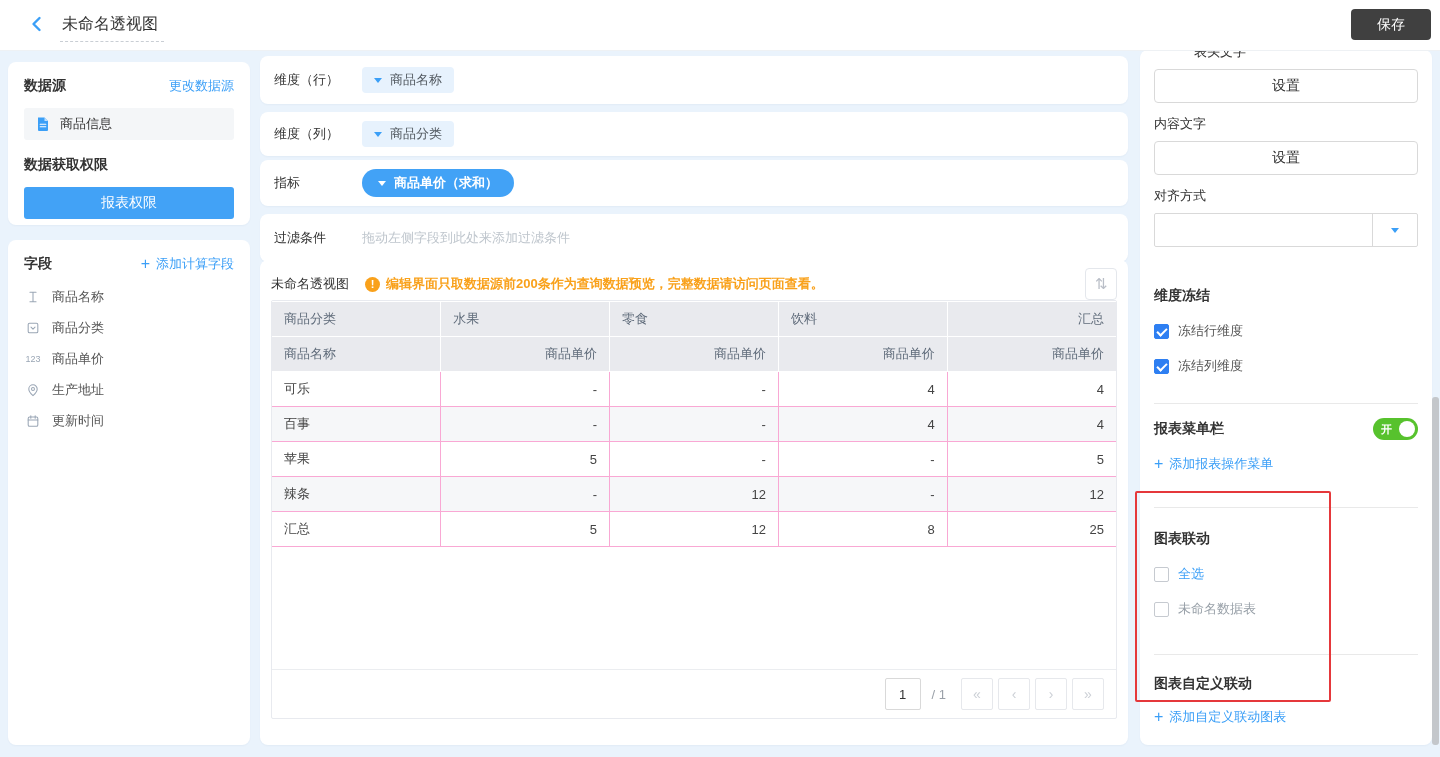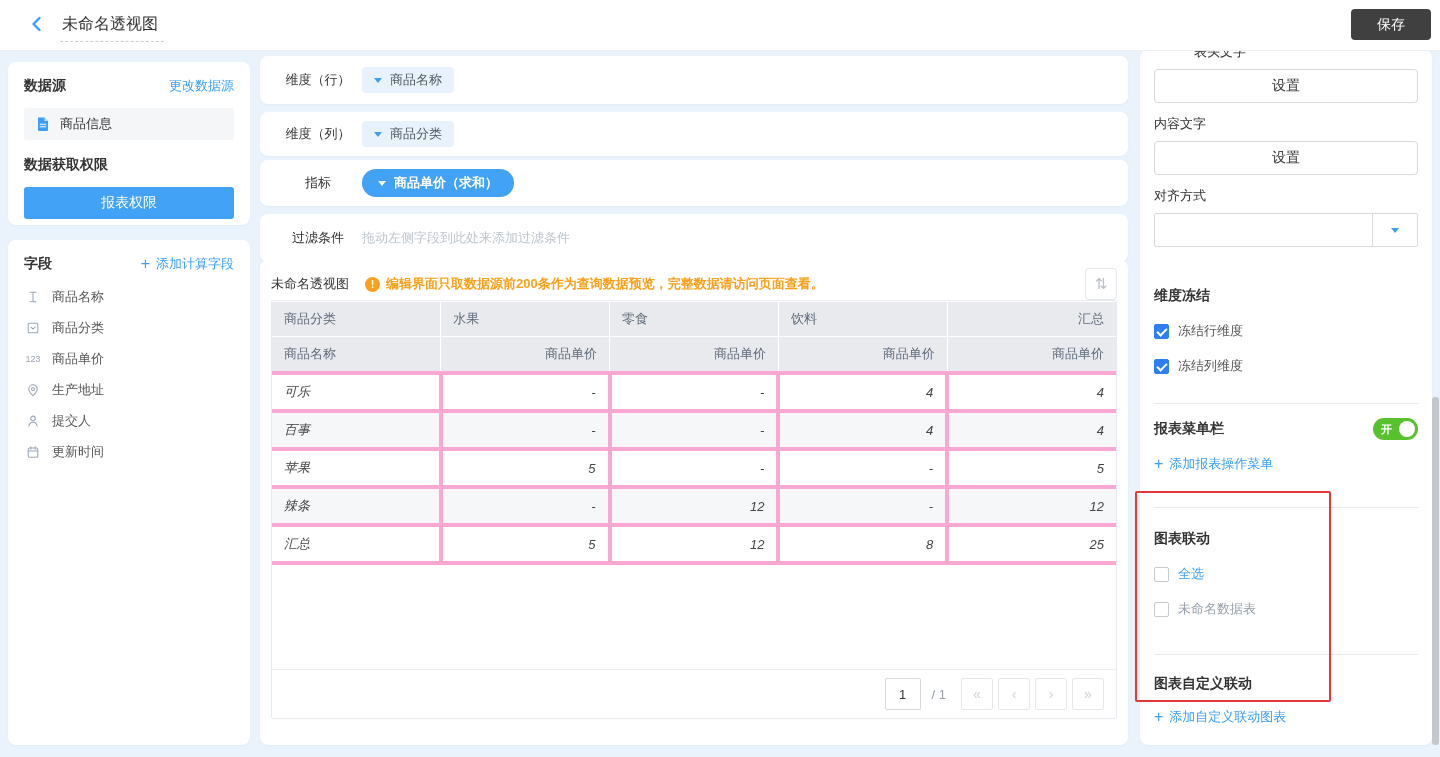--- a/index.html
+++ b/index.html
@@ -25,41 +25,41 @@
   .plus-icon{font-size:16px;line-height:1;font-weight:400;}
   .ds-item{margin-top:13px;height:32px;background:#f4f6f8;border-radius:3px;display:flex;align-items:center;gap:8px;padding:0 10px;cursor:pointer;}
   .perm-heading{margin-top:16px;}
   .perm-btn{margin-top:13px;width:100%;height:32px;background:#42a2f6;color:#fff;border:none;border-radius:3px;font-size:14px;cursor:pointer;font-family:inherit;}
   .field-list{margin-top:8px;}
   .field-item{display:flex;align-items:center;gap:10px;height:31px;color:#555;cursor:grab;}
   .f-icon{width:18px;display:flex;align-items:center;justify-content:center;color:#9aa6b5;flex:none;}
   .f-icon svg{stroke:#9aa6b5;fill:none;stroke-width:1.2;stroke-linecap:round;stroke-linejoin:round;}
   .num-ic{font-size:9px;color:#9aa6b5;letter-spacing:0;}
   
-  .cfg-row{position:absolute;left:260px;width:868px;background:#fff;border-radius:8px;display:flex;align-items:center;padding:0 14px;box-sizing:border-box;text-align:center;}
+  .cfg-row{position:absolute;left:260px;width:868px;background:#fff;border-radius:8px;display:flex;align-items:center;padding:0 14px;box-sizing:border-box;}
   #cfg1{top:56px;height:48px;} #cfg2{top:112px;height:44px;} #cfg3{top:160px;height:46px;} #cfg4{top:214px;height:48px;}
   .cfg-label{width:88px;flex:none;color:#333;}
   .chip{display:inline-flex;align-items:center;gap:8px;height:26px;padding:0 12px;background:#e7f2fd;border-radius:4px;color:#50575e;cursor:pointer;}
   .caret{width:0;height:0;border-left:4px solid transparent;border-right:4px solid transparent;border-top:5px solid #3b9ff7;}
   .chip.metric{background:#42a2f6;color:#fff;height:28px;border-radius:14px;font-weight:700;padding:0 16px;}
   .chip.metric .caret{border-top-color:#fff;}
   .placeholder{color:#bfc6cd;}
   
   #p-preview{left:260px;top:260px;width:868px;height:485px;padding:8px 11px 0;display:flex;flex-direction:column;}
   .pv-titlebar{height:32px;display:flex;align-items:center;gap:16px;position:relative;flex:none;}
   .pv-title{color:#333;}
   .warn{display:flex;align-items:center;gap:6px;color:#f9a11b;font-weight:700;}
   .warn-icon{width:15px;height:15px;border-radius:50%;background:#f9a11b;color:#fff;font-size:11px;font-weight:700;display:flex;align-items:center;justify-content:center;flex:none;}
   .sort-btn{margin-left:auto;width:30px;height:30px;border:1px solid #e4e7ec;border-radius:4px;background:#fff;color:#b9bec7;font-size:15px;display:flex;align-items:center;justify-content:center;cursor:pointer;}
   .table-box{height:417px;border:1px solid #e8eaef;border-radius:2px;display:flex;flex-direction:column;overflow:hidden;}
   .table-area{flex:1;overflow:hidden;}
   table.pivot{width:100%;border-collapse:collapse;table-layout:fixed;font-size:13px;}
   .pivot th,.pivot td{height:34px;padding:0 12px;font-weight:normal;overflow:hidden;white-space:nowrap;}
   .pivot thead th{background:#e9eaee;color:#5f6b7a;border:1px solid #fff;}
-  .pivot tbody td{color:#444;border:4px solid #f9a8d4;background:#fff;font-style:italic;}
+  .pivot tbody td{color:#444;border:1px solid #f9a8d4;background:#fff;}
   .pivot tbody tr:nth-child(even) td{background:#f6f7f9;}
   .pivot .l{text-align:left;} .pivot .r{text-align:right;}
   .pivot th:first-child,.pivot td:first-child{border-left:none;}
   .pivot th:last-child,.pivot td:last-child{border-right:none;}
   .pager{height:48px;border-top:1px solid #ebedf0;display:flex;align-items:center;justify-content:flex-end;padding-right:12px;gap:5px;flex:none;}
   .page-input{width:30px;height:28px;border:1px solid #d9d9d9;border-radius:2px;text-align:center;font-size:13px;color:#333;font-family:inherit;}
   .page-total{color:#9aa0a8;margin:0 10px 0 6px;}
   .pg-btn{width:30px;height:30px;border:1px solid #e6e8ec;border-radius:2px;background:#fff;color:#ccd0d6;font-size:14px;display:flex;align-items:center;justify-content:center;cursor:default;}
   
   #p-settings{left:1140px;top:50px;width:292px;height:695px;padding:0 14px;overflow:hidden;}
@@ -157,29 +157,20 @@
           <svg width="14" height="14" viewBox="0 0 16 16">
             <path d="M8 14.5S3.2 10.3 3.2 6.9a4.8 4.8 0 0 1 9.6 0c0 3.4-4.8 7.6-4.8 7.6z"></path>
             <circle cx="8" cy="6.9" r="1.7"></circle>
           </svg>
         </span>
       <span>生产地址</span>
     </div>
     <div class="field-item">
       <span class="f-icon">
           <svg width="14" height="14" viewBox="0 0 16 16">
-            <circle cx="8" cy="5" r="2.6"></circle>
-            <path d="M3.2 13.8c.6-2.9 2.5-4.3 4.8-4.3s4.2 1.4 4.8 4.3"></path>
-          </svg>
-        </span>
-      <span>提交人</span>
-    </div>
-    <div class="field-item">
-      <span class="f-icon">
-          <svg width="14" height="14" viewBox="0 0 16 16">
             <rect x="2.5" y="3.5" width="11" height="10.5" rx="1.5"></rect>
             <path d="M2.5 6.8h11M5.5 2v2.8M10.5 2v2.8"></path>
           </svg>
         </span>
       <span>更新时间</span>
     </div>
   </div>
 </section>
 
 <section class="cfg-row panel" id="cfg1">

